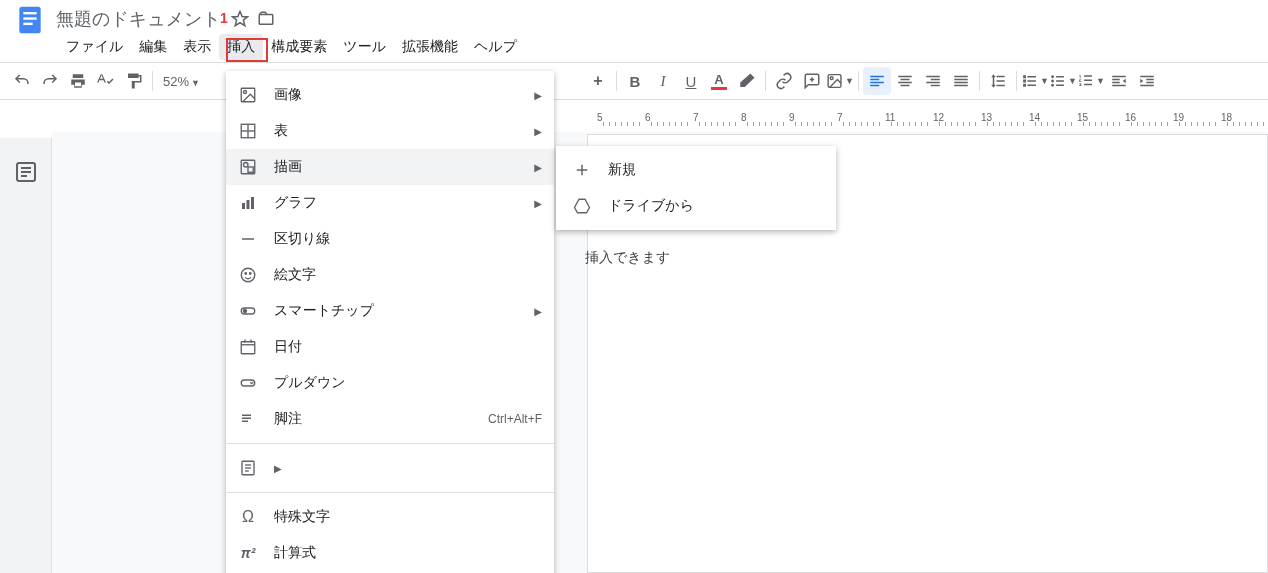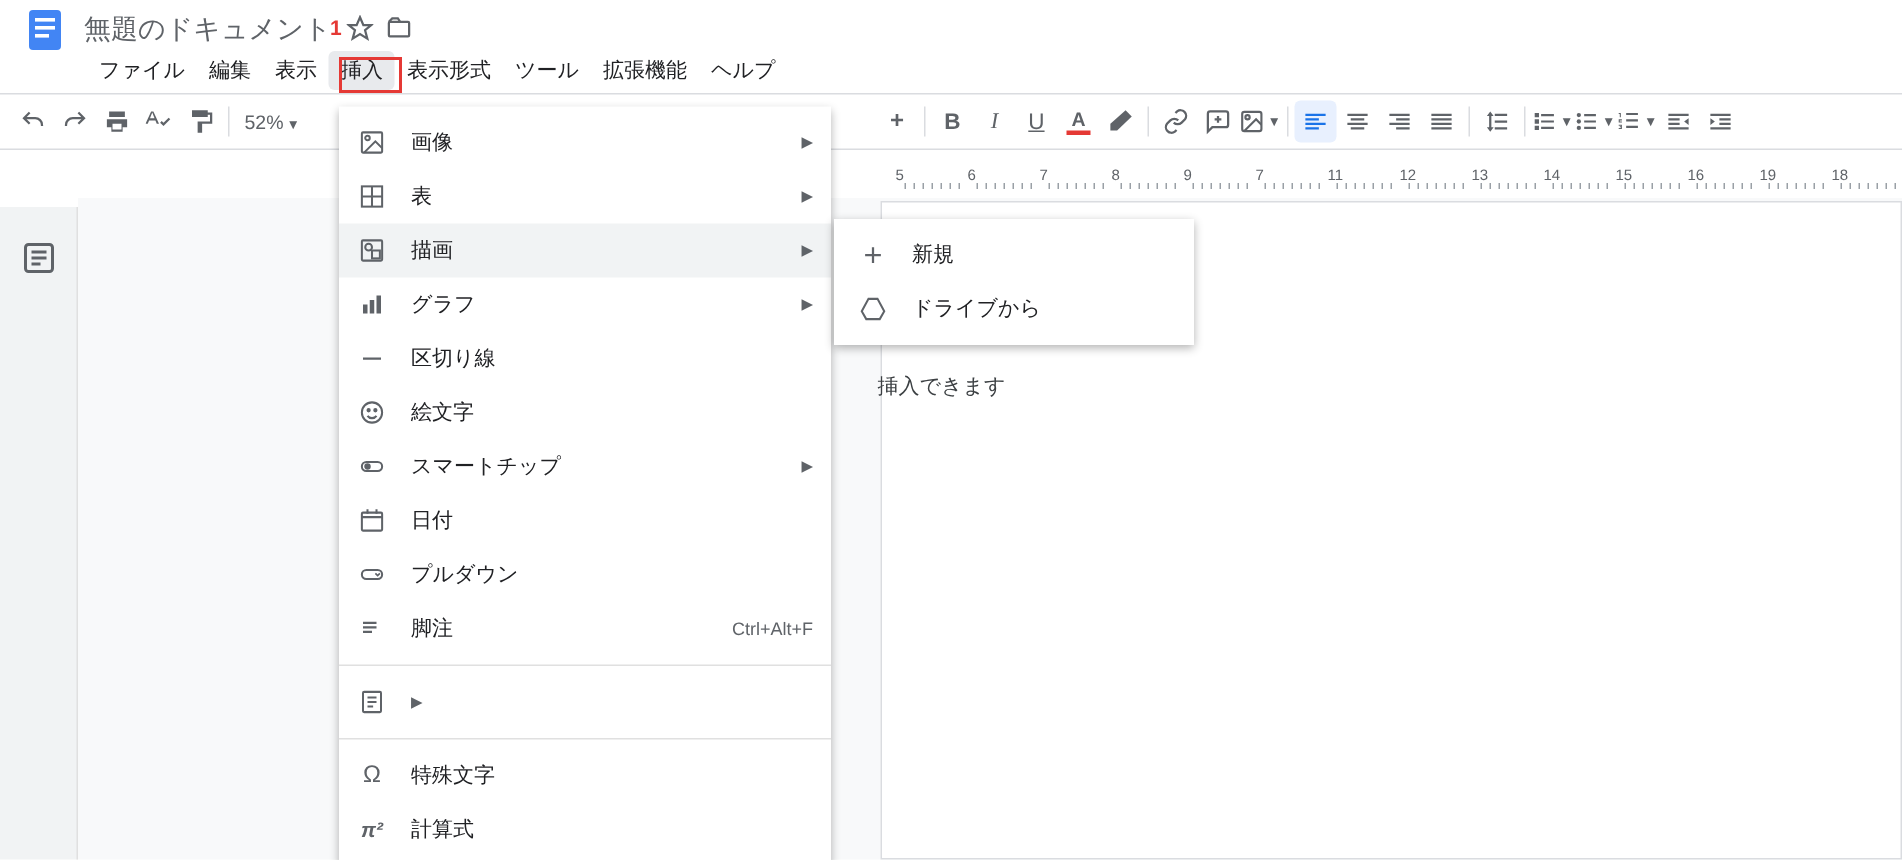--- a/index.html
+++ b/index.html
@@ -28,21 +28,21 @@
   .page { position: absolute; left: 587px; top: 134px; width: 681px; height: 439px; background: #fff; border: 1px solid #dadce0; }
   .page-text { position: absolute; left: 585px; top: 249px; font-size: 14px; color: #3c4043; }
   .dropdown { position: absolute; left: 226px; top: 71px; width: 328px; background: #fff; box-shadow: 0 2px 6px rgba(0,0,0,.3); padding: 6px 0; z-index: 10; }
   .dd-item { display: flex; align-items: center; height: 36px; padding: 0 12px 0 12px; cursor: pointer; }
   .dd-item.highlight { background: #f1f3f4; }
   .dd-icon { width: 20px; height: 20px; margin-right: 16px; display: flex; align-items: center; justify-content: center; color: #5f6368; }
   .dd-label { flex: 1; font-size: 14px; }
   .dd-arrow { color: #5f6368; font-size: 10px; }
   .dd-shortcut { color: #5f6368; font-size: 12px; }
   .dd-sep { height: 1px; background: #e0e0e0; margin: 6px 0; }
-  .submenu { position: absolute; left: 556px; top: 146px; width: 240px; background: #fff; box-shadow: 0 2px 6px rgba(0,0,0,.3); padding: 6px 0; z-index: 11; }
+  .submenu { position: absolute; left: 556px; top: 146px; width: 280px; background: #fff; box-shadow: 0 2px 6px rgba(0,0,0,.3); padding: 6px 0; z-index: 11; }
   .sub-item { display: flex; align-items: center; height: 36px; padding: 0 16px; cursor: pointer; }
   .sub-icon { width: 20px; height: 20px; margin-right: 16px; display: flex; align-items:center; justify-content:center; color:#5f6368; }
   svg { display: block; }
   .drop-caret { font-size: 9px; margin-left: 2px; color: #5f6368; }
 </style>
 </head>
 <body>
 
 <div class="titlebar">
   <div class="docs-logo">
@@ -67,21 +67,21 @@
         </svg>
     </div>
   </div>
 </div>
 
 <div class="menubar">
   <div class="menu-item">ファイル</div>
   <div class="menu-item">編集</div>
   <div class="menu-item">表示</div>
   <div class="menu-item active">挿入</div>
-  <div class="menu-item">表示形式</div>
+  <div class="menu-item">構成要素</div>
   <div class="menu-item">ツール</div>
   <div class="menu-item">拡張機能</div>
   <div class="menu-item">ヘルプ</div>
 </div>
 
 <div class="menu-highlight" style="left:226px; top:38px; width:42px; height:24px;"></div>
 <div class="annot" style="left:220px; top:10px;">1</div>
 <div class="menu-highlight" style="left:226px; top:147px; width:328px; height:34px;"></div>
 <div class="annot" style="left:214px; top:135px;">2</div>
 <div class="menu-highlight" style="left:556px; top:152px; width:282px; height:36px;"></div>

